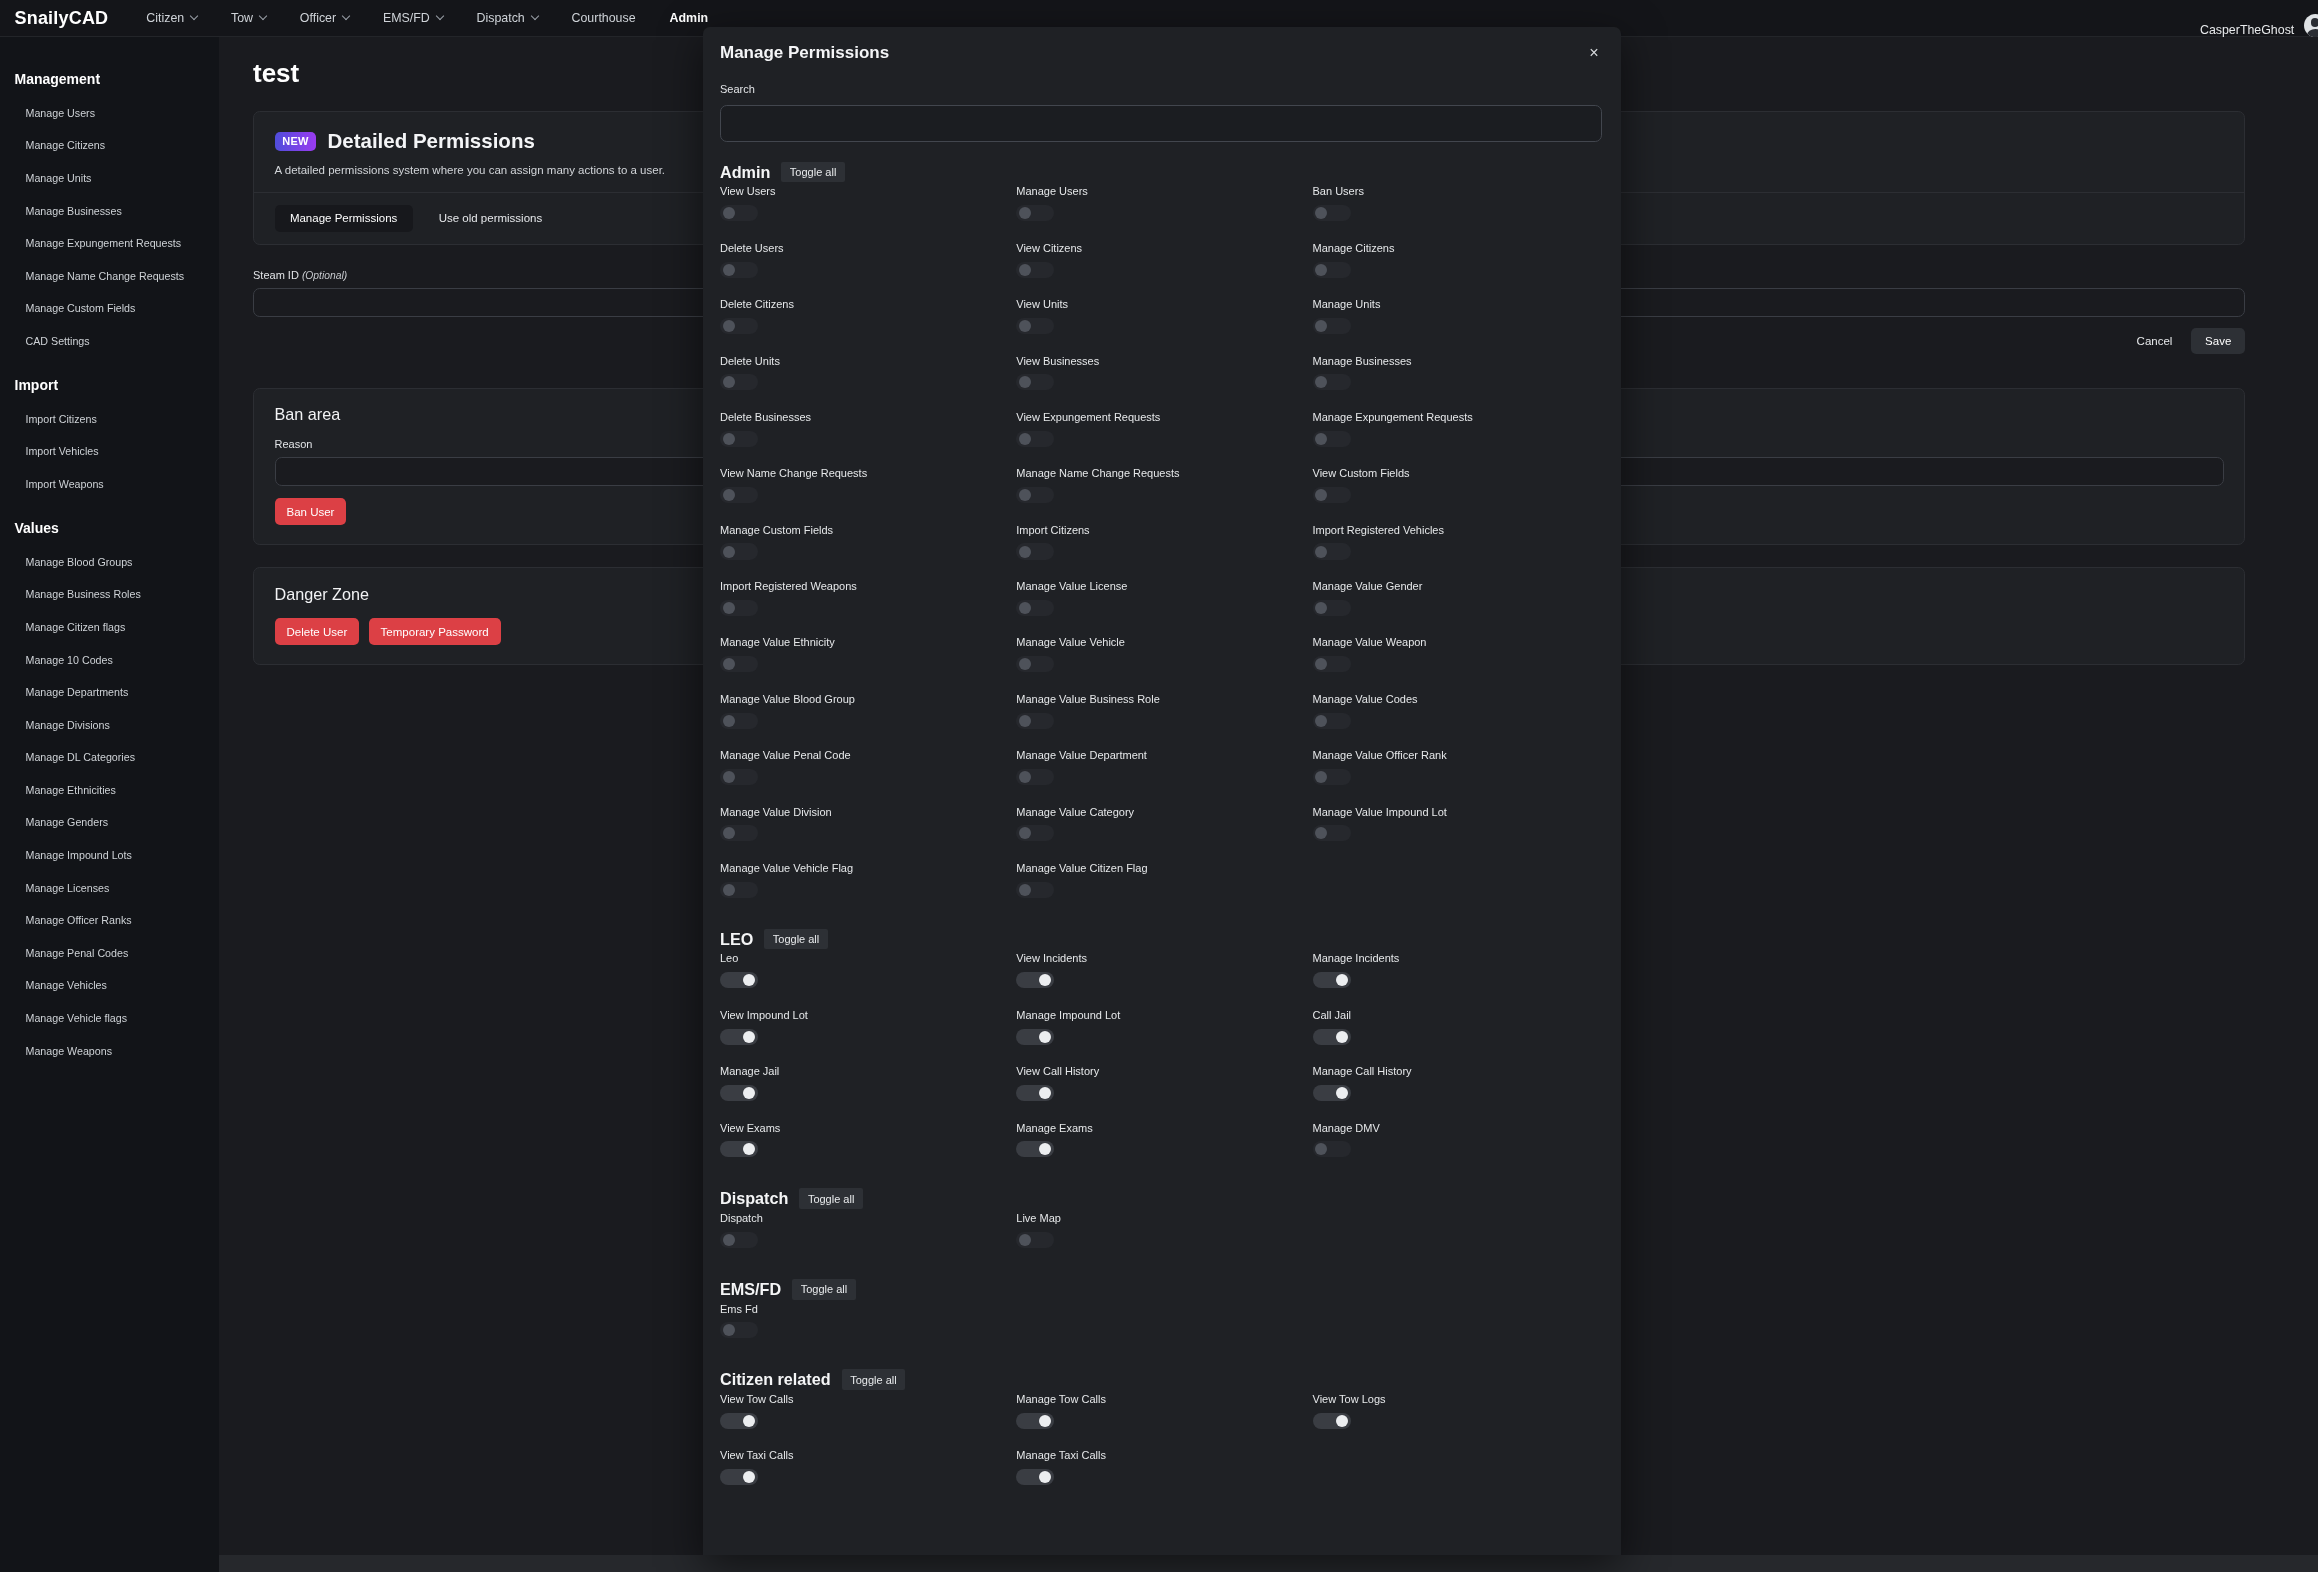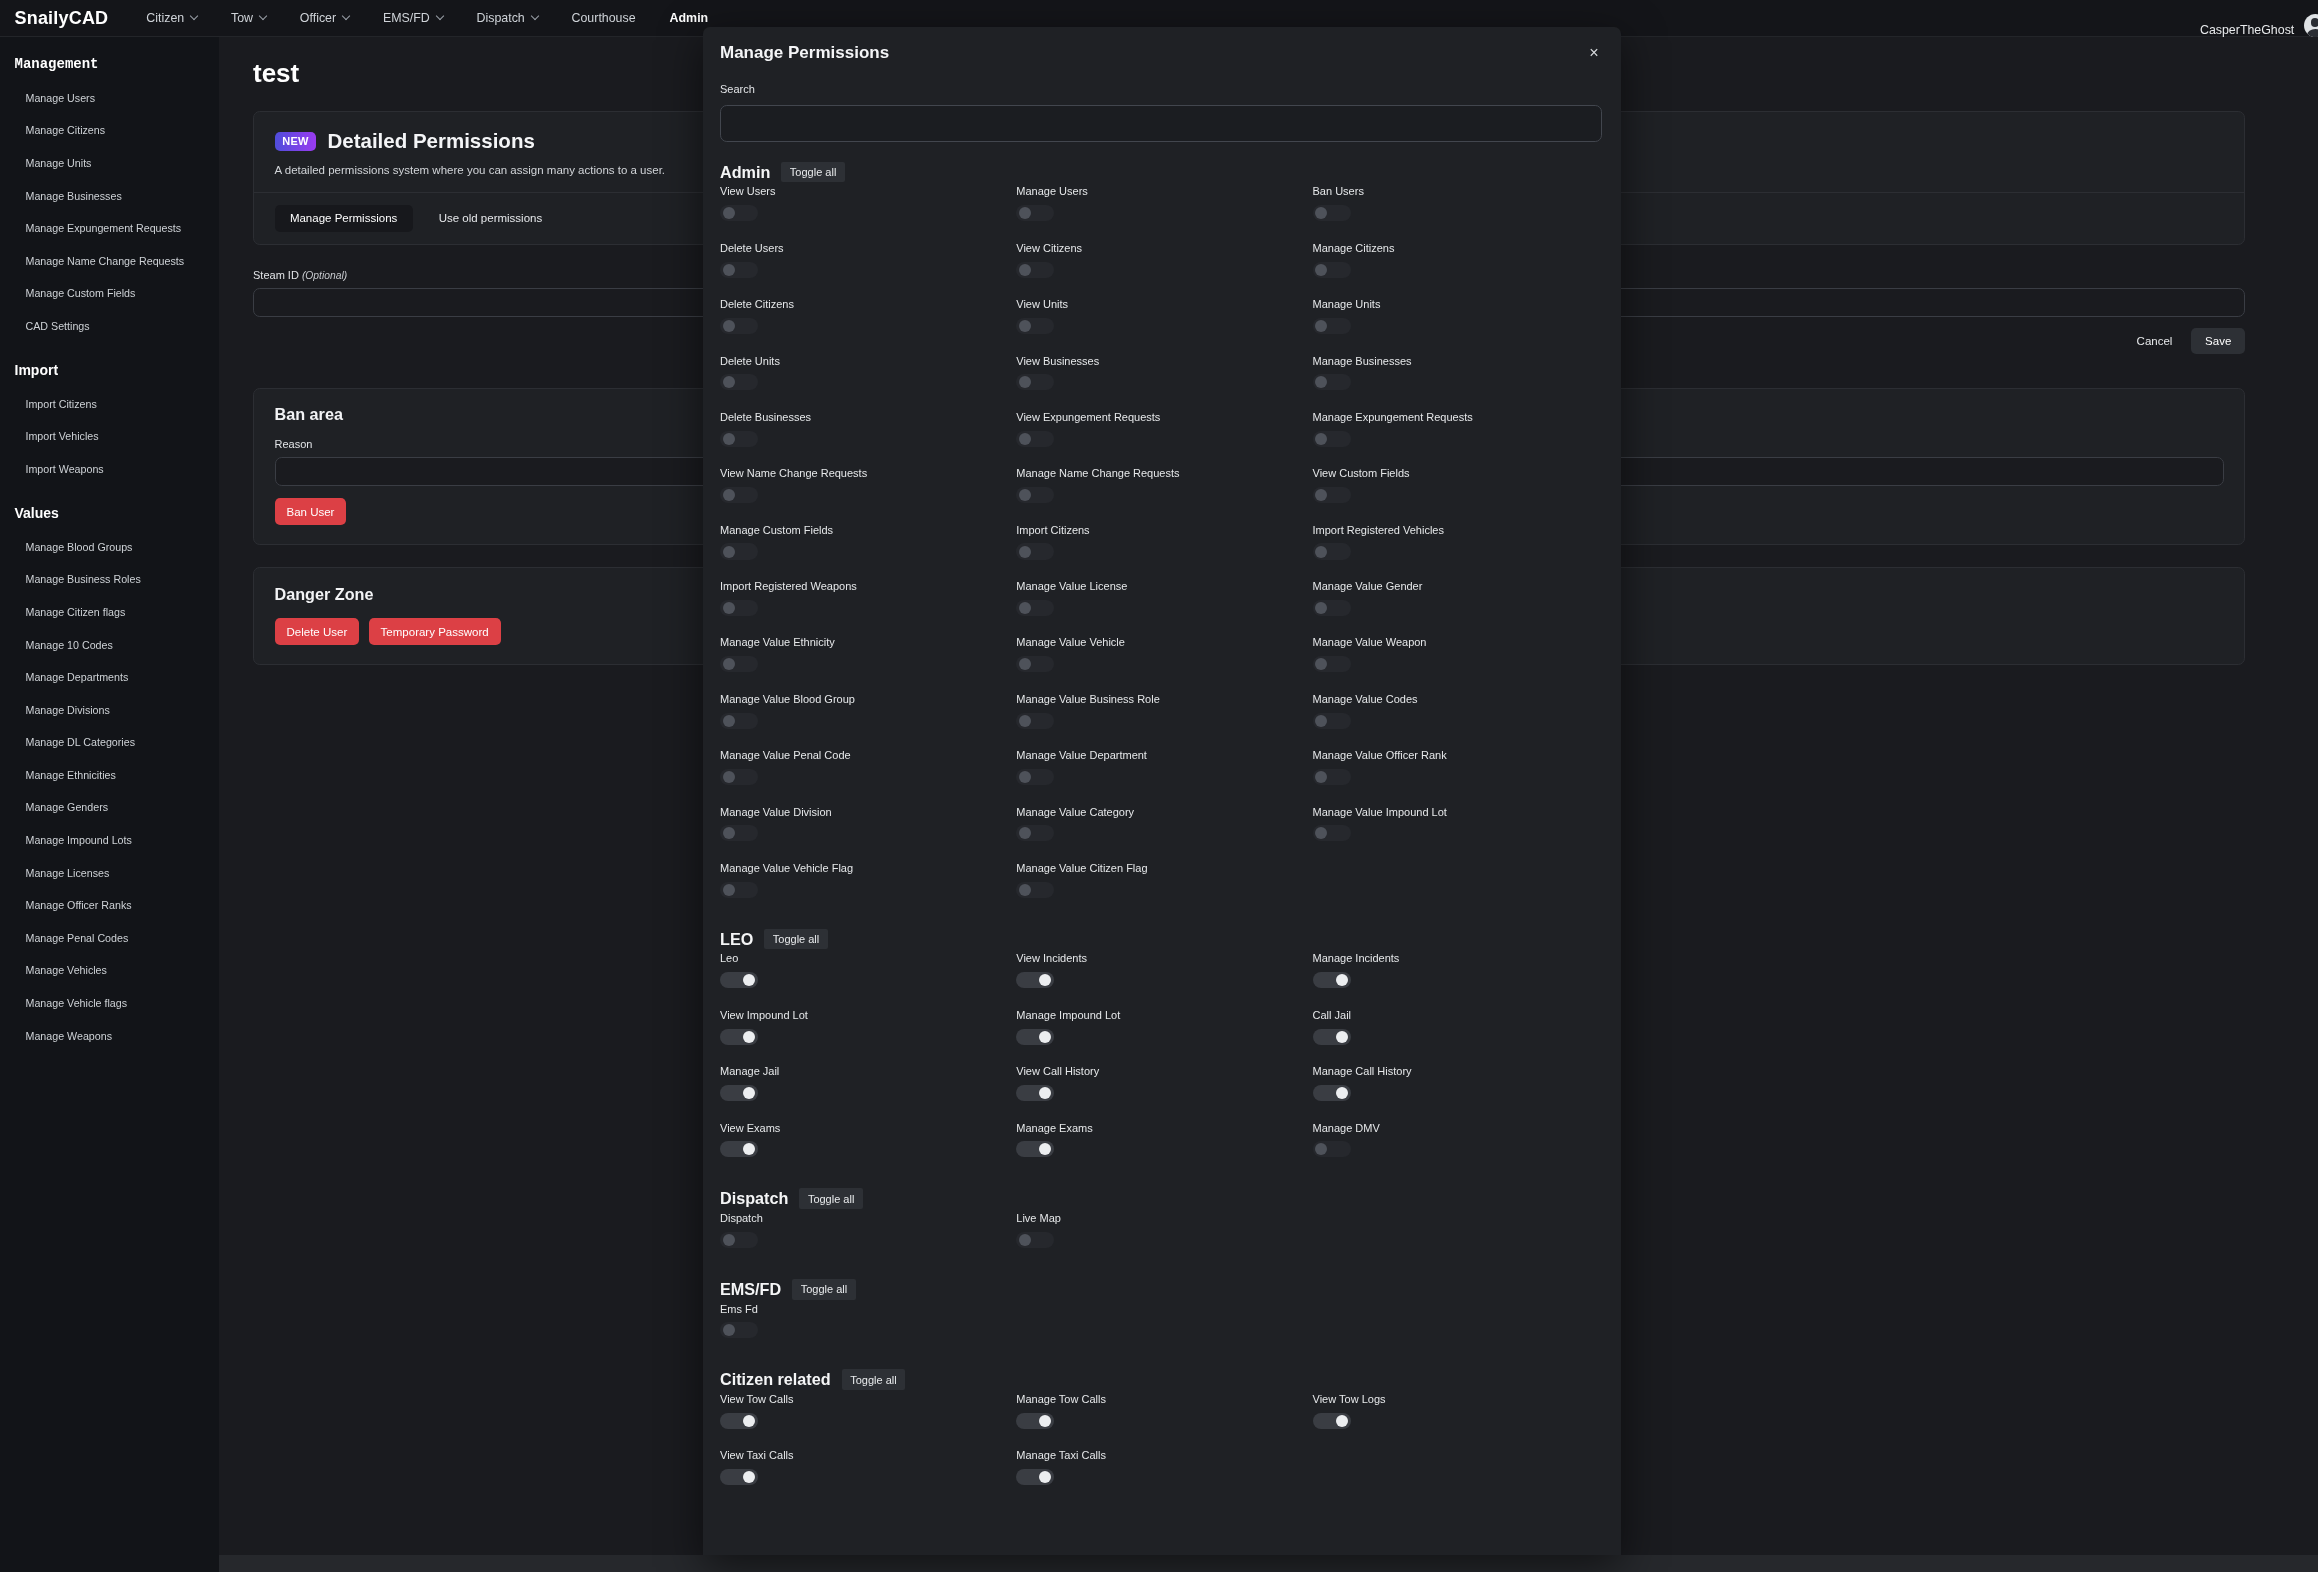--- a/index.html
+++ b/index.html
@@ -39,21 +39,21 @@
   .avatar::before { content:""; position:absolute; left:7.3px; top:4.3px; width:8.5px; height:8.5px; border-radius:50%; background:#2a2d33; }
   .avatar::after  { content:""; position:absolute; left:3px; top:14.5px; width:17px; height:12px; border-radius:50%; background:#2a2d33; }
 
   
   .sidebar {
     position:absolute; left:0; top:37px; width:219px; height:1535px;
     background: var(--bg-sidebar, #121418);
     padding: 17px 10.3px 0 14.5px;
   }
   .side-heading { font-size:14px; font-weight:700; color:#fff; line-height:21.4px; margin-top:17px; margin-bottom:6.8px; }
-  .side-heading:first-child { margin-top:0;font-family:Liberation Mono, monospace; }
+  .side-heading:first-child { margin-top:15px; }
   .side-item {
     font-size:10.7px; color:#ced2d6; line-height:21.4px;
     padding:5.6px 0 5.6px 11px; cursor:pointer; border-radius:3.4px;
   }
 
   
   .content {
     position:absolute; left:219px; top:37px; width:2100px; height:1518px;
     background: var(--bg-page, #1a1b1f);
     padding: 21.4px 74px 0 34px;
@@ -90,21 +90,21 @@
   .steam-block { margin-top:24px; }
   .actions-row { display:flex; justify-content:flex-end; align-items:center; gap:19px; margin-top:11px; }
   .btn-plain { background:none; border:none; color:#e8eaec; font-size:11.5px; cursor:pointer; }
   .btn-gray { background:#2d3035; border:none; color:#fff; font-size:11.5px; padding:6.8px 13.7px; border-radius:5.1px; cursor:pointer; }
   .btn-danger {
     background: var(--danger,#dc4045); border:none; color:#fff;
     font-size:11.5px; padding:7.7px 12px; border-radius:5.1px; cursor:pointer;
   }
   .sub-card { padding:16.2px 20.5px 19px; margin-top:34px; }
   .sub-card.danger-zone { margin-top:22px; }
-  .sub-title { font-size:16.2px; font-weight:700; color:#f2f3f5; margin-bottom:14.5px; }
+  .sub-title { font-size:16.2px; font-weight:400; color:#f2f3f5; margin-bottom:14.5px; }
   .btn-row { display:flex; gap:9.4px; margin-top:12px;align-items:center; }
 
   
   .modal {
     position:absolute; left:703px; top:26.5px; width:918px; height:1528px;
     background: var(--bg-modal, #1f2125);
     border-radius:6.8px 6.8px 0 0;
     box-shadow: 0 12px 43px rgba(0,0,0,.55);
     padding:16.2px 19px 0 17px;
     overflow:hidden; z-index:10;

